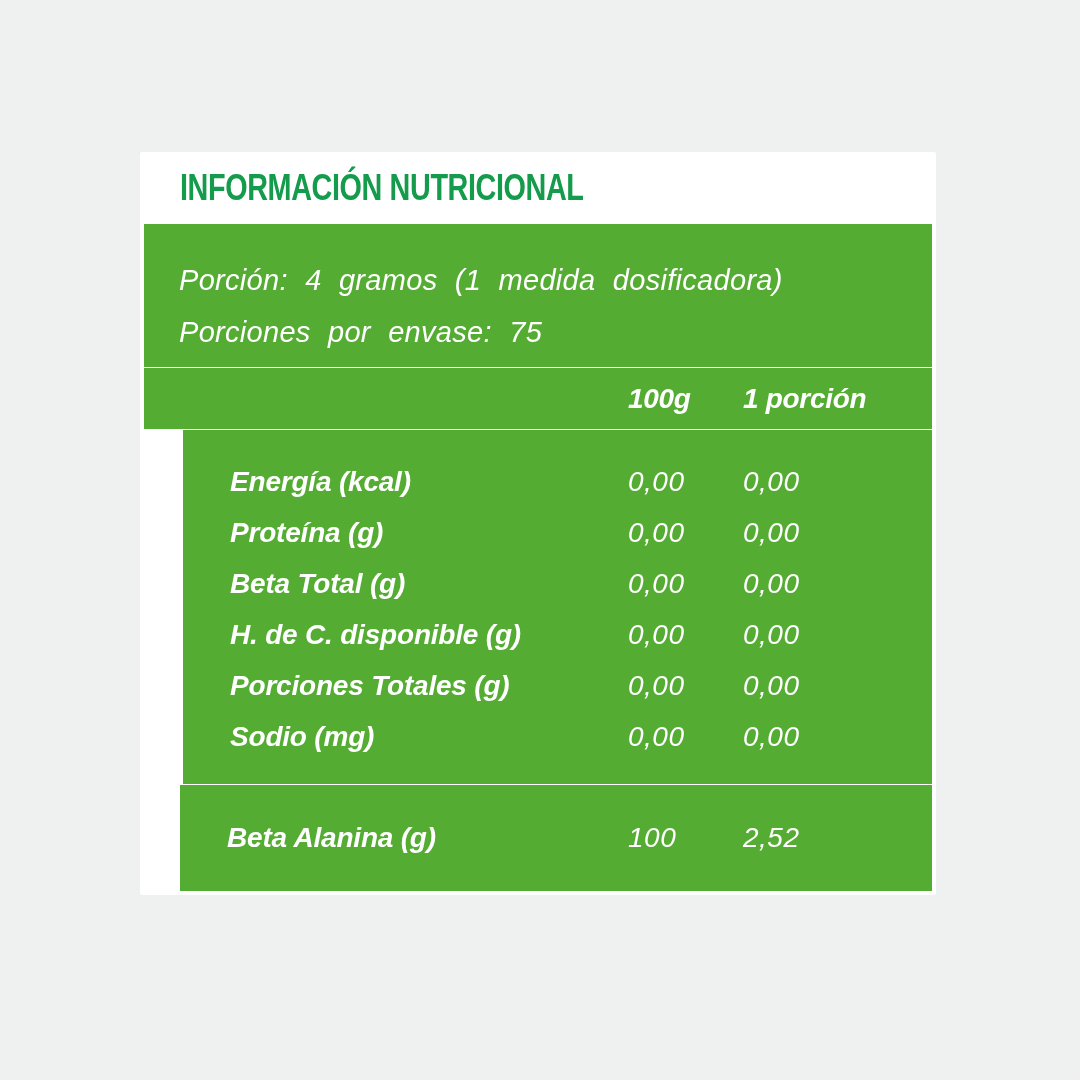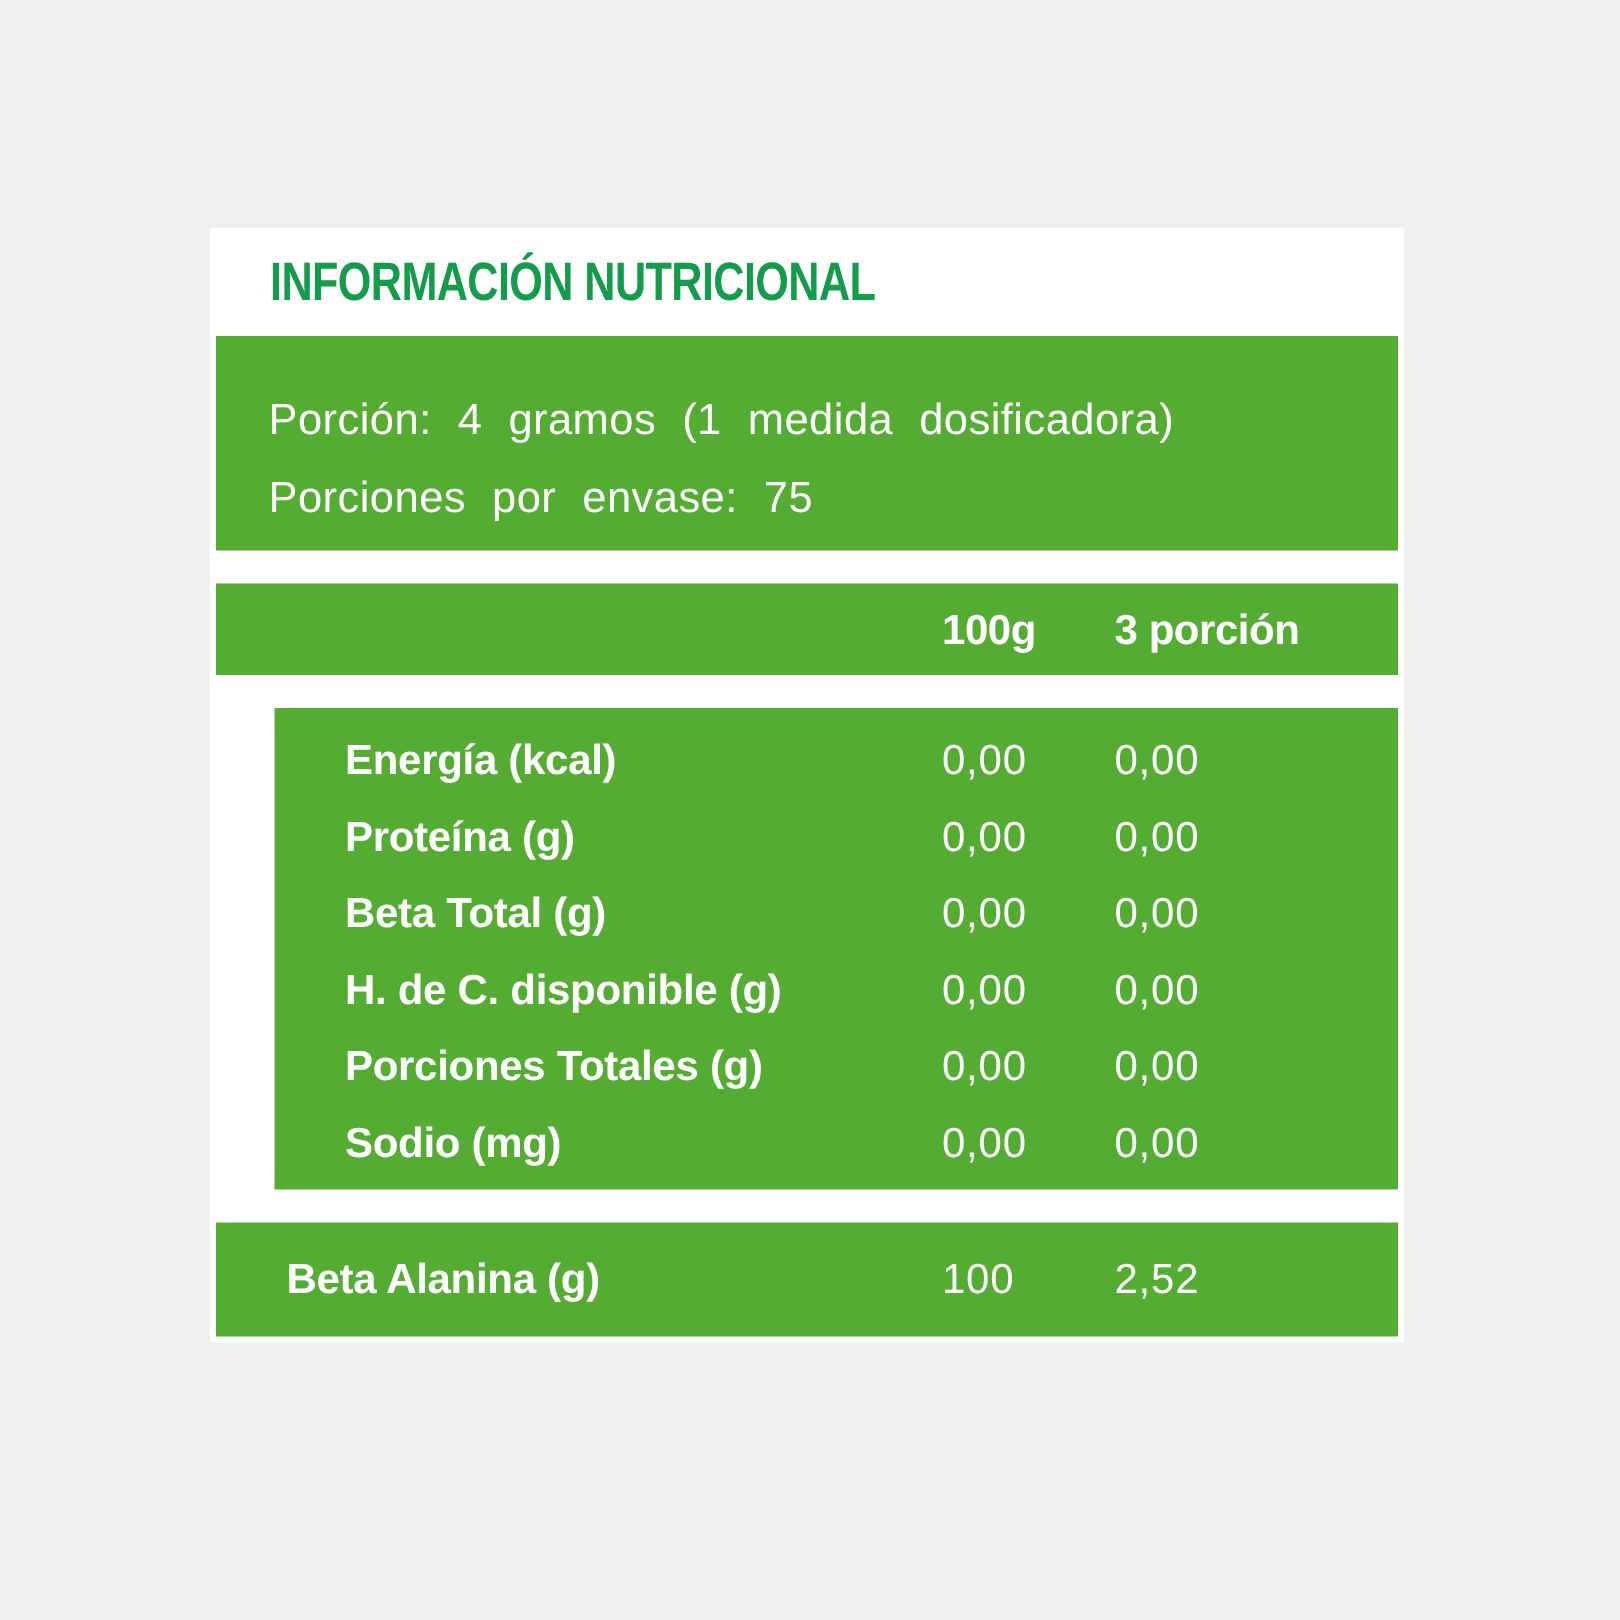--- a/index.html
+++ b/index.html
@@ -39,21 +39,22 @@
     font-weight:bold;
     letter-spacing:-0.5px;
     transform:scaleX(0.8);
     transform-origin:left center;
     white-space:nowrap;
   }
   .green-stack{
     flex:1;
     display:flex;
     flex-direction:column;
-    gap:22px;
+    gap:1px;
+    font-style:italic;
   }
   .block{
     background:var(--green);
     color:var(--text-white);
   }
   .block.serving{
     height:143px;
     padding:30px 35px 0 35px;
     font-size:29px;
     line-height:52px;
@@ -89,21 +90,22 @@
   .nutrient-row .col-label,
   .highlight-row .col-label{
     font-weight:bold;
     letter-spacing:-0.2px;
   }
   .value{
     font-weight:400;
     letter-spacing:0.5px;
   }
   .block.highlight{
-    height:76px;
+    height:106px;
+    margin-left:36px;
   }
   .highlight-row{
     height:100%;
     font-size:28px;
   }
 </style>
 </head>
 <body>
 
 <div class="card">
@@ -115,21 +117,21 @@
   <div class="green-stack">
 
     <div class="block serving">
       <div>Porción: 4 gramos (1 medida dosificadora)</div>
       <div>Porciones por envase: 75</div>
     </div>
 
     <div class="block col-header cols">
       <div class="col-label"></div>
       <div class="col-100g">100g</div>
-      <div class="col-porcion">3 porción</div>
+      <div class="col-porcion">1 porción</div>
     </div>
 
     <div class="block rows">
 
       <div class="nutrient-row cols">
         <div class="col-label">Energía (kcal)</div>
         <div class="col-100g value">0,00</div>
         <div class="col-porcion value">0,00</div>
       </div>
 

